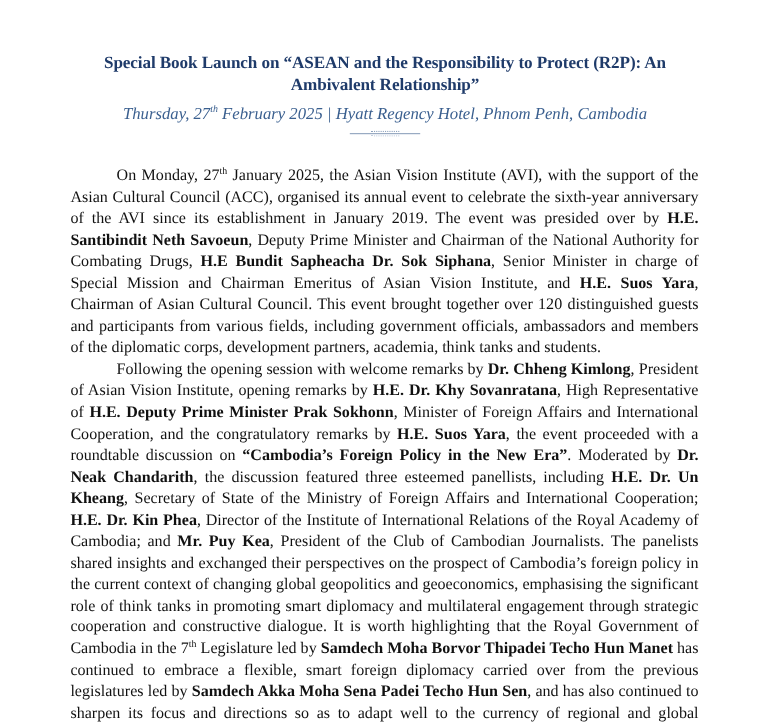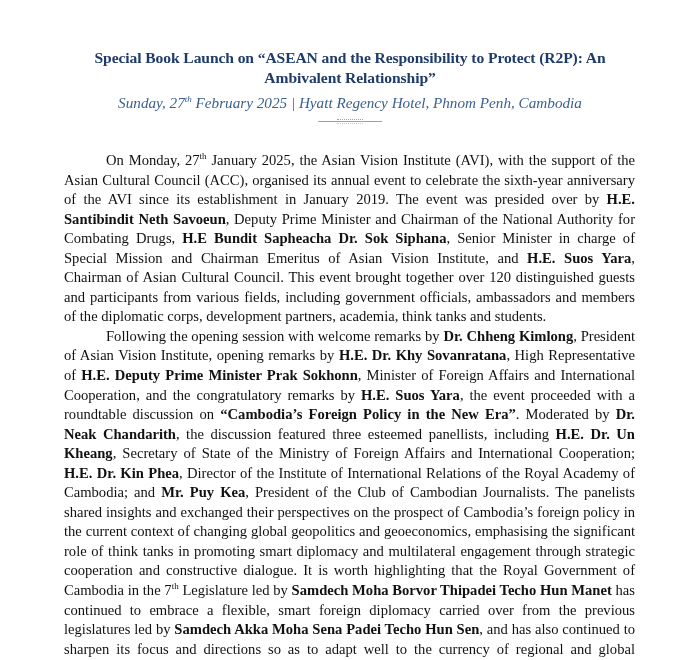--- a/index.html
+++ b/index.html
@@ -86,21 +86,21 @@
     }
     .body-text b { font-weight: bold; }
     .body-text sup { font-size: 9px; line-height: 0; }
   </style>
 </head>
 <body>
 
 <div class="page">
   <div class="header">
     <h1 class="title">Special Book Launch on “ASEAN and the Responsibility to Protect (R2P): An Ambivalent Relationship”</h1>
-    <p class="subtitle"><span>Sunday, 27</span><sup>th</sup><span> February 2025 | Hyatt Regency Hotel, Phnom Penh, Cambodia</span></p>
+    <p class="subtitle"><span>Thursday, 27</span><sup>th</sup><span> February 2025 | Hyatt Regency Hotel, Phnom Penh, Cambodia</span></p>
   </div>
 
   <div class="divider">
     <div class="line"></div>
     <div class="ornament"></div>
   </div>
 
   <div class="body-text" id="body-text">
     <p><span>On Monday, 27</span><sup>th</sup><span> January 2025, the Asian Vision Institute (AVI), with the support of the Asian Cultural Council (ACC), organised its annual event to celebrate the sixth-year anniversary of the AVI since its establishment in January 2019. The event was presided over by </span><b>H.E. Santibindit Neth Savoeun</b><span>, Deputy Prime Minister and Chairman of the National Authority for Combating Drugs, </span><b>H.E Bundit Sapheacha Dr. Sok Siphana</b><span>, Senior Minister in charge of Special Mission and Chairman Emeritus of Asian Vision Institute, and </span><b>H.E. Suos Yara</b><span>, Chairman of Asian Cultural Council. This event brought together over 120 distinguished guests and participants from various fields, including government officials, ambassadors and members of the diplomatic corps, development partners, academia, think tanks and students.</span></p>
     <p><span>Following the opening session with welcome remarks by </span><b>Dr. Chheng Kimlong</b><span>, President of Asian Vision Institute, opening remarks by </span><b>H.E. Dr. Khy Sovanratana</b><span>, High Representative of </span><b>H.E. Deputy Prime Minister Prak Sokhonn</b><span>, Minister of Foreign Affairs and International Cooperation, and the congratulatory remarks by </span><b>H.E. Suos Yara</b><span>, the event proceeded with a roundtable discussion on </span><b>“Cambodia’s Foreign Policy in the New Era”</b><span>. Moderated by </span><b>Dr. Neak Chandarith</b><span>, the discussion featured three esteemed panellists, including </span><b>H.E. Dr. Un Kheang</b><span>, Secretary of State of the Ministry of Foreign Affairs and International Cooperation; </span><b>H.E. Dr. Kin Phea</b><span>, Director of the Institute of International Relations of the Royal Academy of Cambodia; and </span><b>Mr. Puy Kea</b><span>, President of the Club of Cambodian Journalists. The panelists shared insights and exchanged their perspectives on the prospect of Cambodia’s foreign policy in the current context of changing global geopolitics and geoeconomics, emphasising the significant role of think tanks in promoting smart diplomacy and multilateral engagement through strategic cooperation and constructive dialogue. It is worth highlighting that the Royal Government of Cambodia in the 7</span><sup>th</sup><span> Legislature led by </span><b>Samdech Moha Borvor Thipadei Techo Hun Manet</b><span> has continued to embrace a flexible, smart foreign diplomacy carried over from the previous legislatures led by </span><b>Samdech Akka Moha Sena Padei Techo Hun Sen</b><span>, and has also continued to sharpen its focus and directions so as to adapt well to the currency of regional and global dynamics and to ensure Cambodia’s core national interests on the basis of rule of law and prevailing international law.</span></p>

